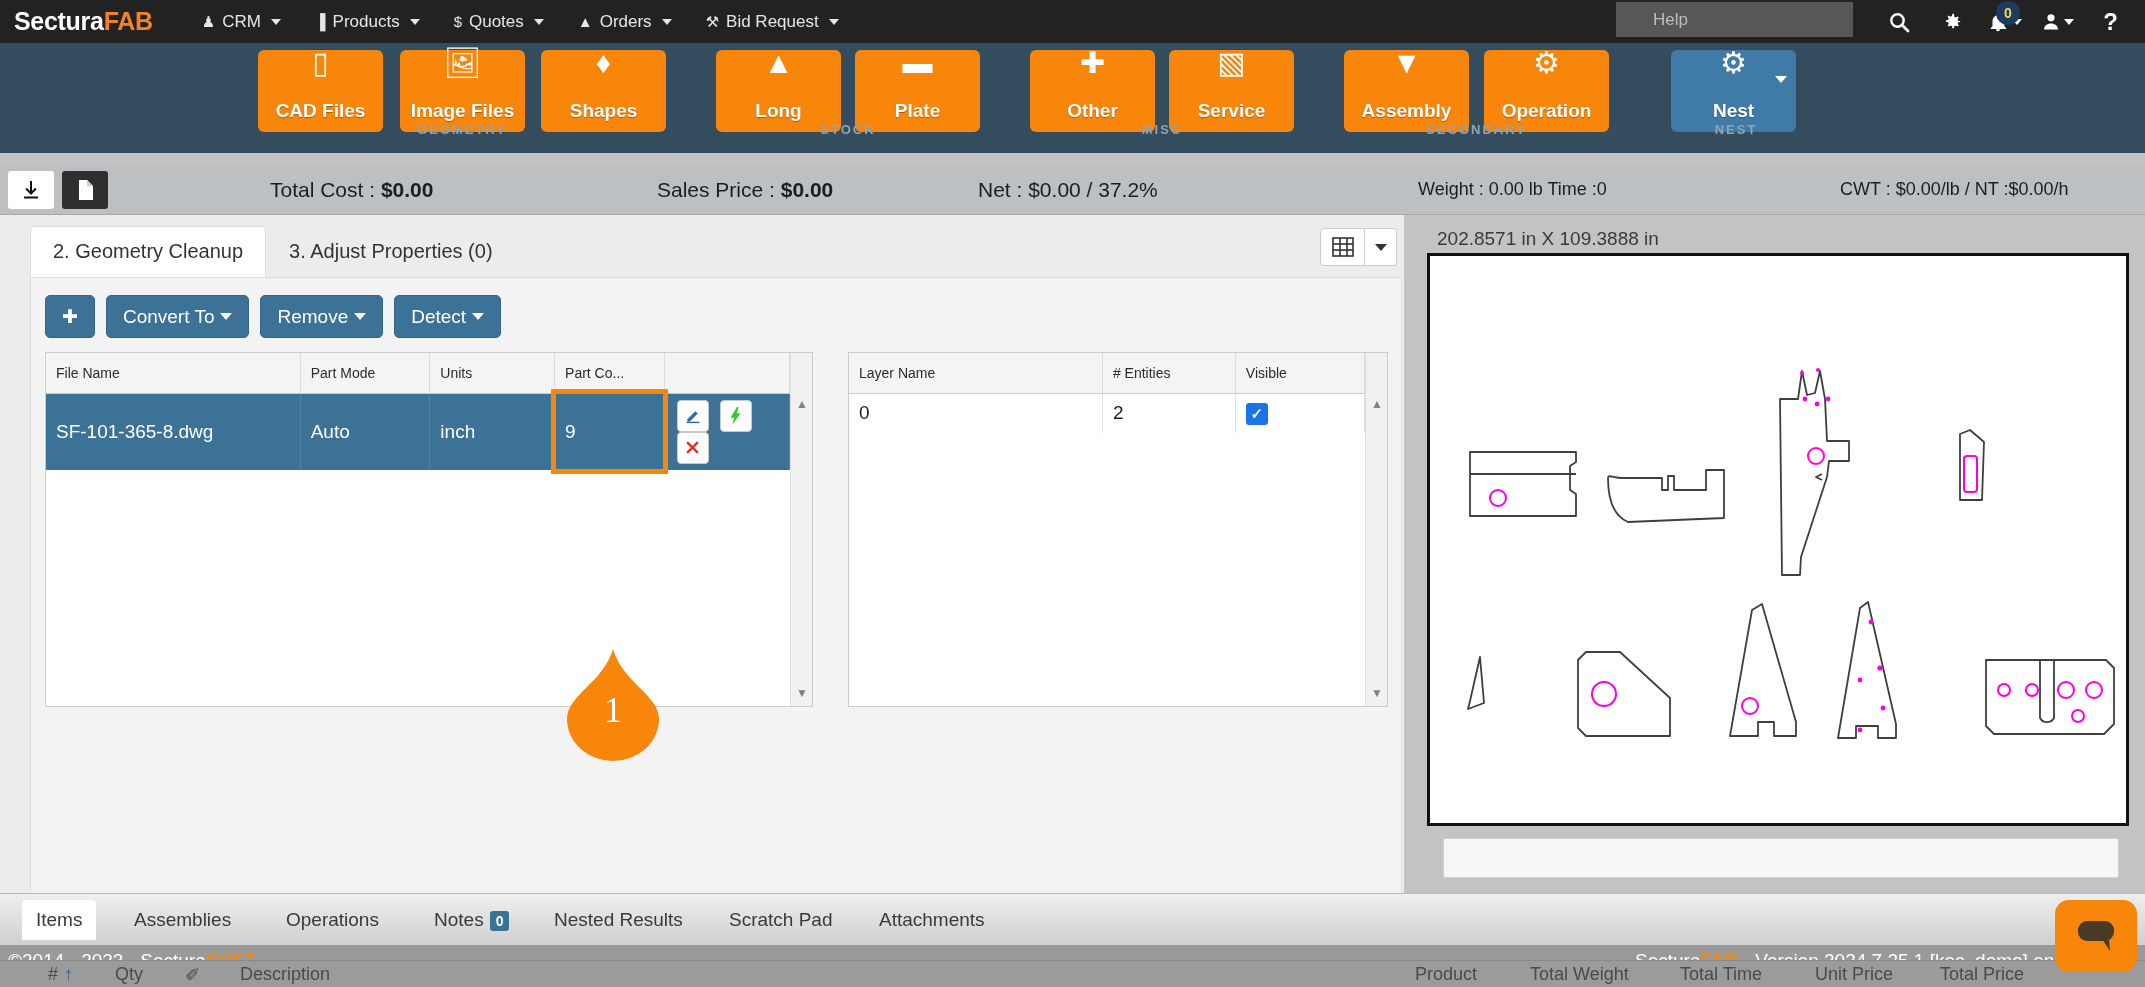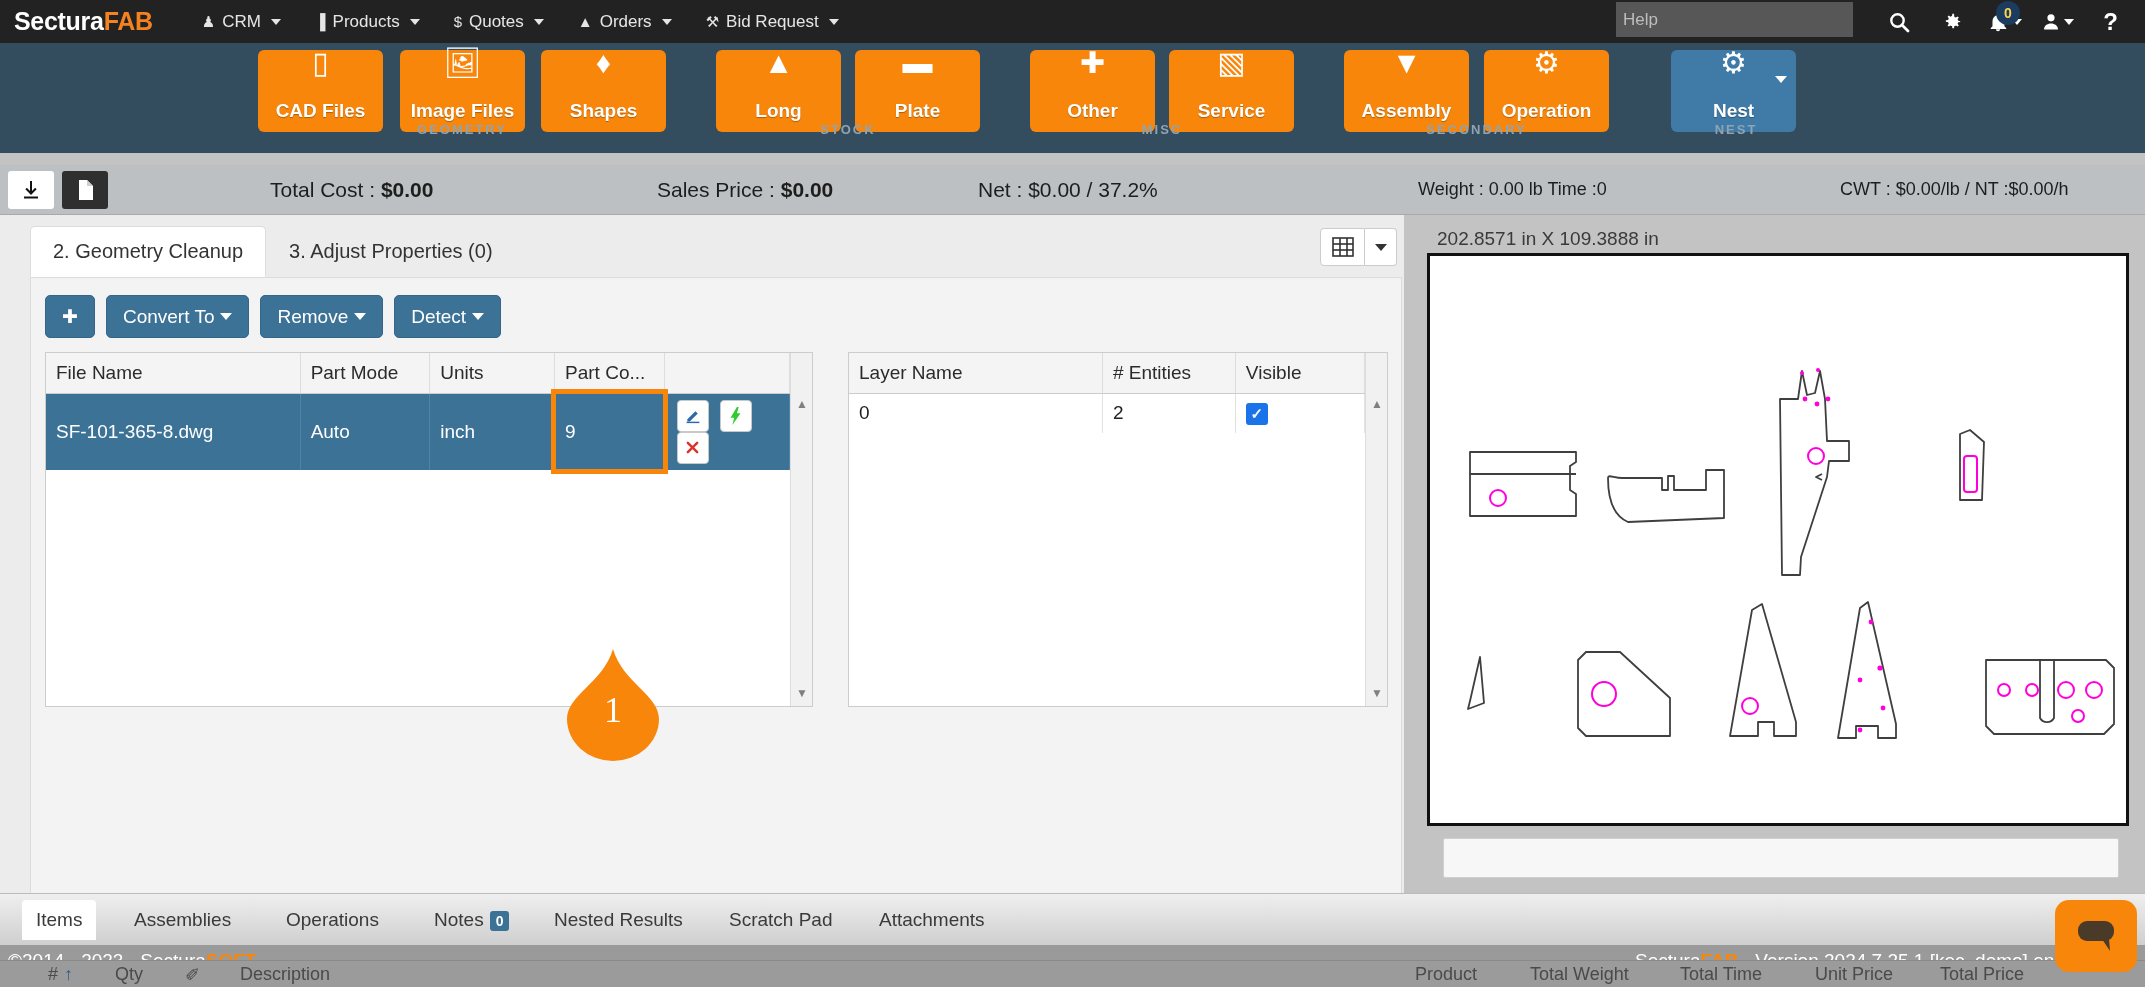--- a/index.html
+++ b/index.html
@@ -22,21 +22,21 @@
   .navitem {
     color: #e6e6e6; font-size: 17px; padding: 0 17px; height: 43px;
     display: flex; align-items: center; gap: 7px; cursor: pointer; white-space: nowrap;
   }
   .caret { display:inline-block; width:0;height:0;border-left:5px solid transparent;border-right:5px solid transparent;border-top:6px solid currentColor; margin-left:3px;}
   .navicon { font-size: 15px; display:inline-block; }
 
   .helpbox {
     position:absolute; left:1616px; top:2px; width:237px; height:35px;
     background:#575757; color:#bdbdbd; font-size:17px; display:flex; align-items:center;
-    padding-left:7px;
+    padding-left:37px;
   }
   .rightnav { position:absolute; right:8px; top:0; height:43px; display:flex; align-items:center; gap:0; }
   .rightnav .ri {
     color:#fff; width:53px; height:43px; display:flex; align-items:center; justify-content:center;
     cursor:pointer; font-size:19px; position:relative;
   }
   .badge {
     position:absolute; top:1px; left:18px; background:#1b3b5f; color:#ffd44d;
     border-radius:50%; width:24px; height:24px; font-size:14px;
     display:flex; align-items:center; justify-content:center; font-weight:bold;
@@ -101,21 +101,21 @@
   .btn.green { background:#47a447; border-color:#3e903e; }
   .bcaret { width:0;height:0;border-left:6px solid transparent;border-right:6px solid transparent;border-top:7px solid #fff; }
 
   .toolrow { position:absolute; top:17px; left:14px; display:flex; gap:11px; }
   .toolrow-right { position:absolute; top:17px; right:13px; display:flex; gap:11px; }
 
   
   .tblwrap { position:absolute; border:1px solid #ccc; background:#fff; }
   .tbl { width:100%; border-collapse:collapse; }
   .tbl th {
-    background:#f4f4f4; font-size:19px; font-weight:normal; color:#2b2b2b;
+    background:#f4f4f4; font-size:14px; font-weight:normal; color:#2b2b2b;
     text-align:left; padding:8px 10px; border-right:1px solid #ddd; border-bottom:1px solid #ccc;
     height:40px;
   }
   .tbl td {
     font-size:19px; padding:6px 10px; border-right:1px solid #e2e2e2; height:40px; color:#222;
   }
   .tbl tr.sel td { background:#3c7296; color:#fff; border-right-color:#4f85a8; }
   .sbtrack {
     position:absolute; right:0; top:0; width:22px; bottom:0; background:#f1f1f1; border-left:1px solid #ddd;
   }

